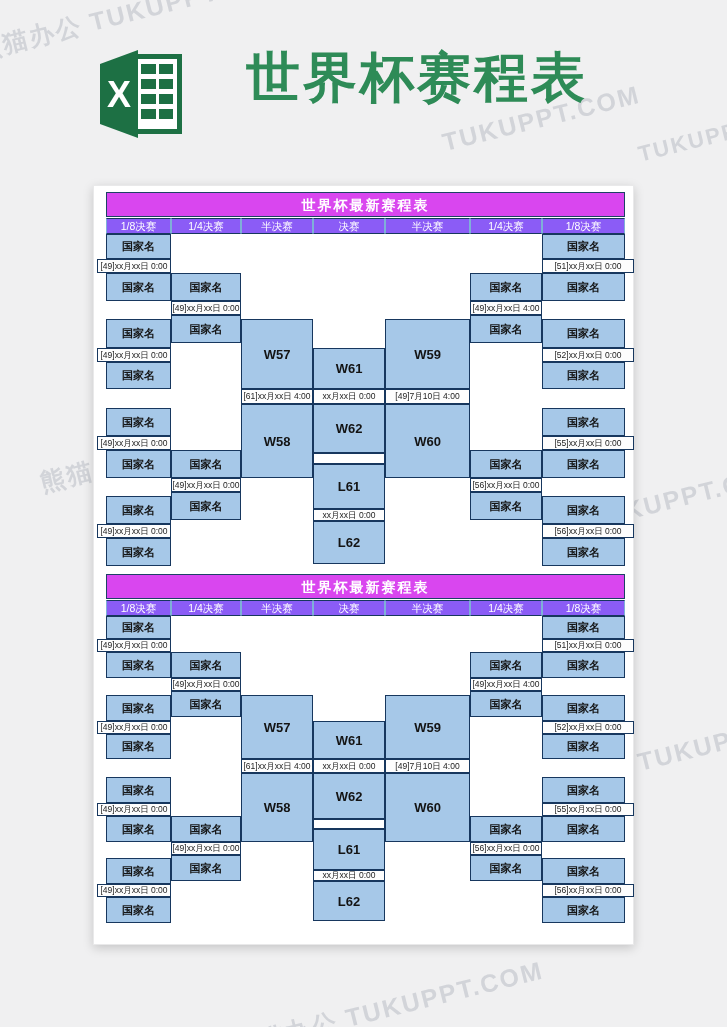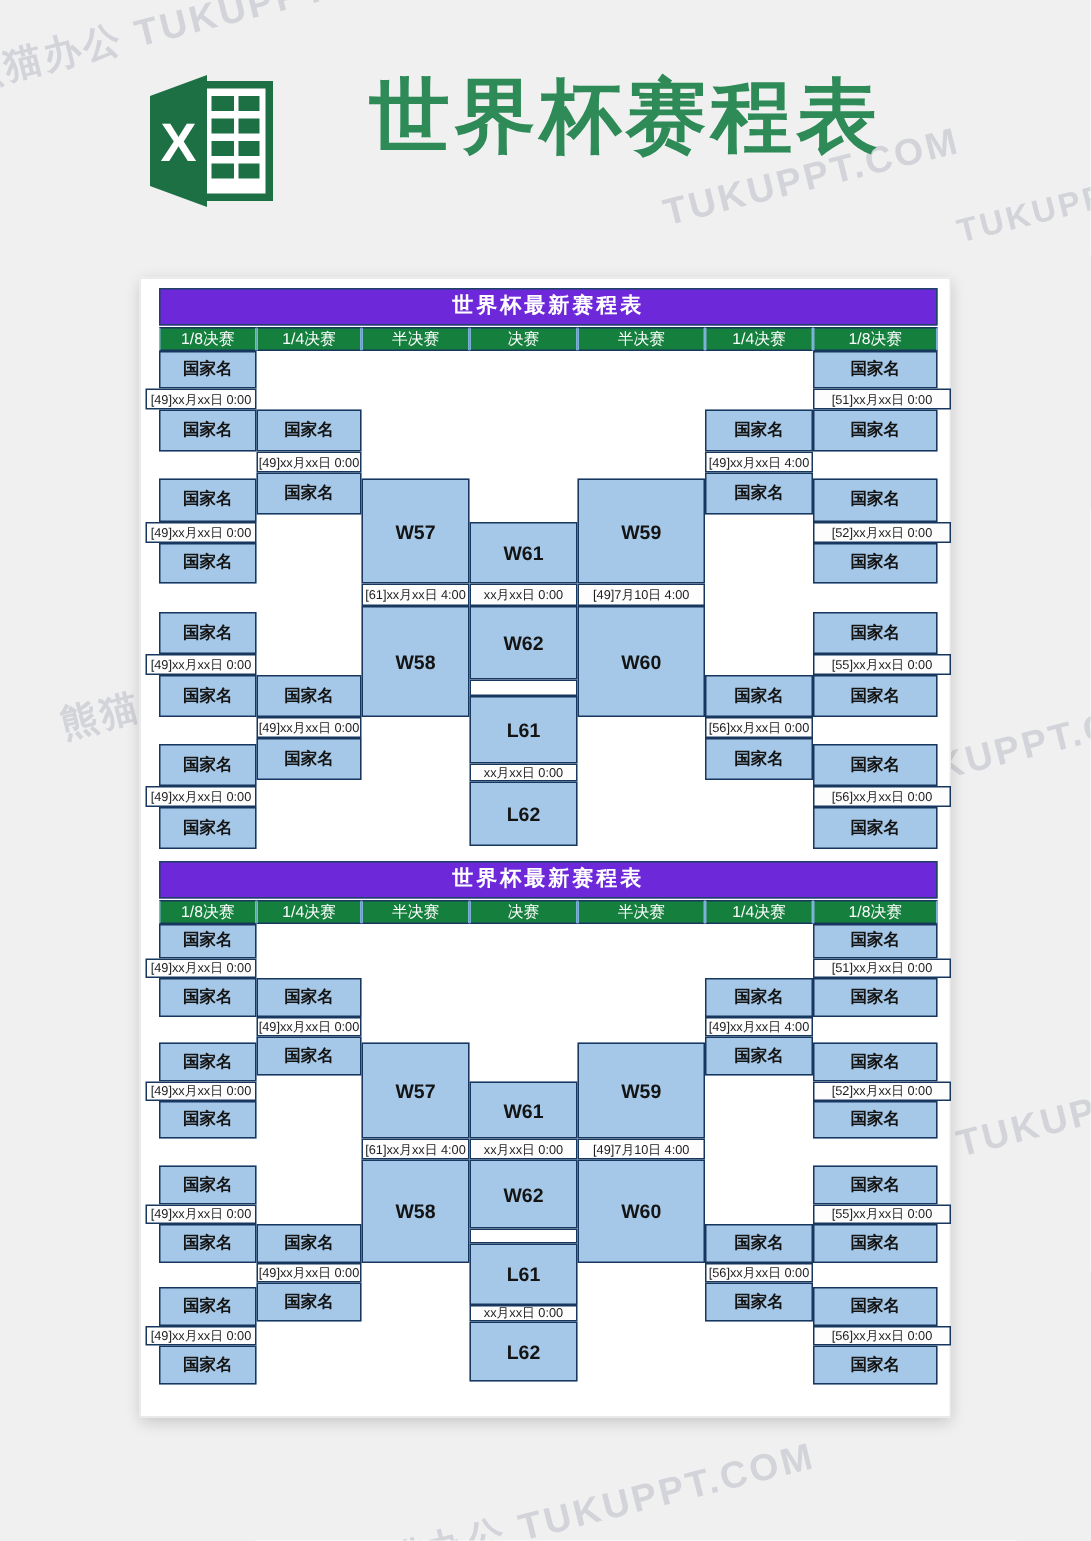--- a/index.html
+++ b/index.html
@@ -26,25 +26,25 @@
     box-shadow:0 3px 10px rgba(0,0,0,.18);
   }
   .bracket{position:absolute;left:12px;width:528px}
   
   .cell{
     position:absolute;box-sizing:border-box;border:1px solid #17375e;
     display:flex;align-items:center;justify-content:center;
     overflow:hidden;white-space:nowrap;line-height:1;
   }
   .c-title{
-    background:#6d28d9;color:#ffffff;font-weight:bold;font-size:14px;
-    letter-spacing:2px;border:1px solid #1d4265;font-family:Liberation Serif, serif;
+    background:#d946ef;color:#ffffff;font-weight:bold;font-size:14px;
+    letter-spacing:2px;border:1px solid #1d4265;
   }
   .c-hdr{
-    background:#15803d;color:#ffffff;font-size:10.5px;
+    background:#8b5cf6;color:#ffffff;font-size:10.5px;
     border:1px solid #7fb0d8;border-top-color:#17375e;border-bottom-color:#17375e;
   }
   .c-team{background:#a6c8e8;font-weight:bold;font-size:11px;color:#141414}
   .c-date{background:#fdfdfd;font-size:8.5px;color:#1c1c1c}
   .c-slot{background:#a6c8e8;font-weight:bold;font-size:13px;color:#141414}
   .c-gap{background:#ffffff}
   
   .wm{
     position:absolute;color:rgba(105,115,130,.22);font-weight:bold;font-size:25px;
     letter-spacing:2px;transform:rotate(-14deg);white-space:nowrap;pointer-events:none;

